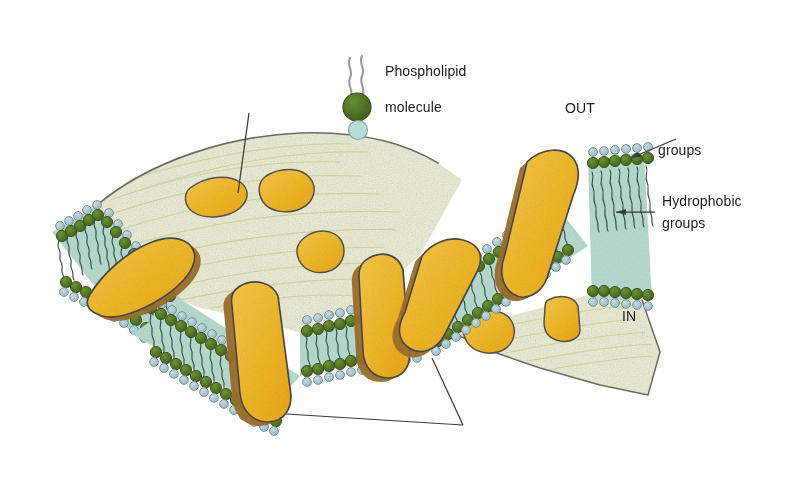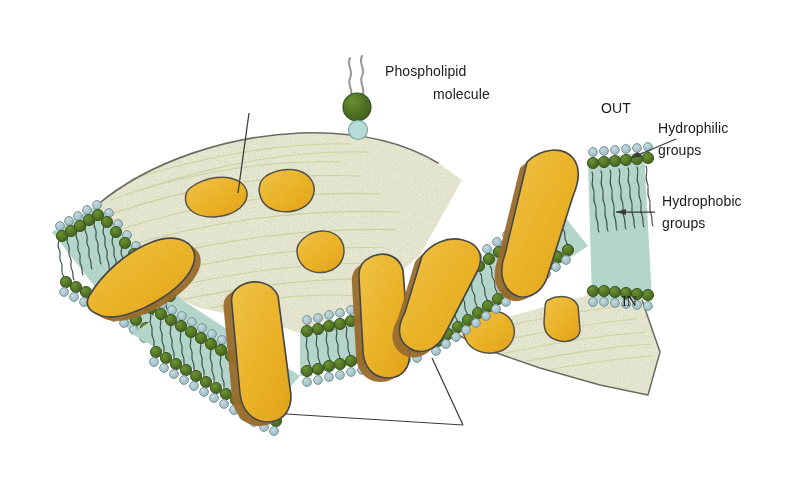--- a/index.html
+++ b/index.html
@@ -762,26 +762,25 @@
       <line x1="655" y1="212" x2="616" y2="212"></line>
       <path d="M616,212 l10,-3 l0,6 Z" fill="#3a3a3a" stroke="none"></path>
 
       <line x1="463" y1="425" x2="286" y2="414"></line>
       <line x1="463" y1="425" x2="432" y2="358"></line>
     </g>
   </svg>
 
 
   <div class="label" style="left:385px; top:63px;">Phospholipid</div>
-  <div class="label" style="left:385px; top:86px;margin-left:48px;">molecule</div>
-
-  <div class="label" style="left:565px; top:100px;margin-left:36px;">OUT</div>
-
-  <div class="label" style="left:622px; top:293px;font-family:Liberation Serif, serif;">IN</div>
-
-  <div class="label" style="left:658px; top:120px;">Hydrophilic</div>
+  <div class="label" style="left:385px; top:99px;">molecule</div>
+
+  <div class="label" style="left:565px; top:100px;">OUT</div>
+
+  <div class="label" style="left:622px; top:308px;">IN</div>
+
   <div class="label" style="left:658px; top:142px;">groups</div>
 
   <div class="label" style="left:662px; top:193px;">Hydrophobic</div>
   <div class="label" style="left:662px; top:215px;">groups</div>
 
 
 </div>
 
 </body></html>

